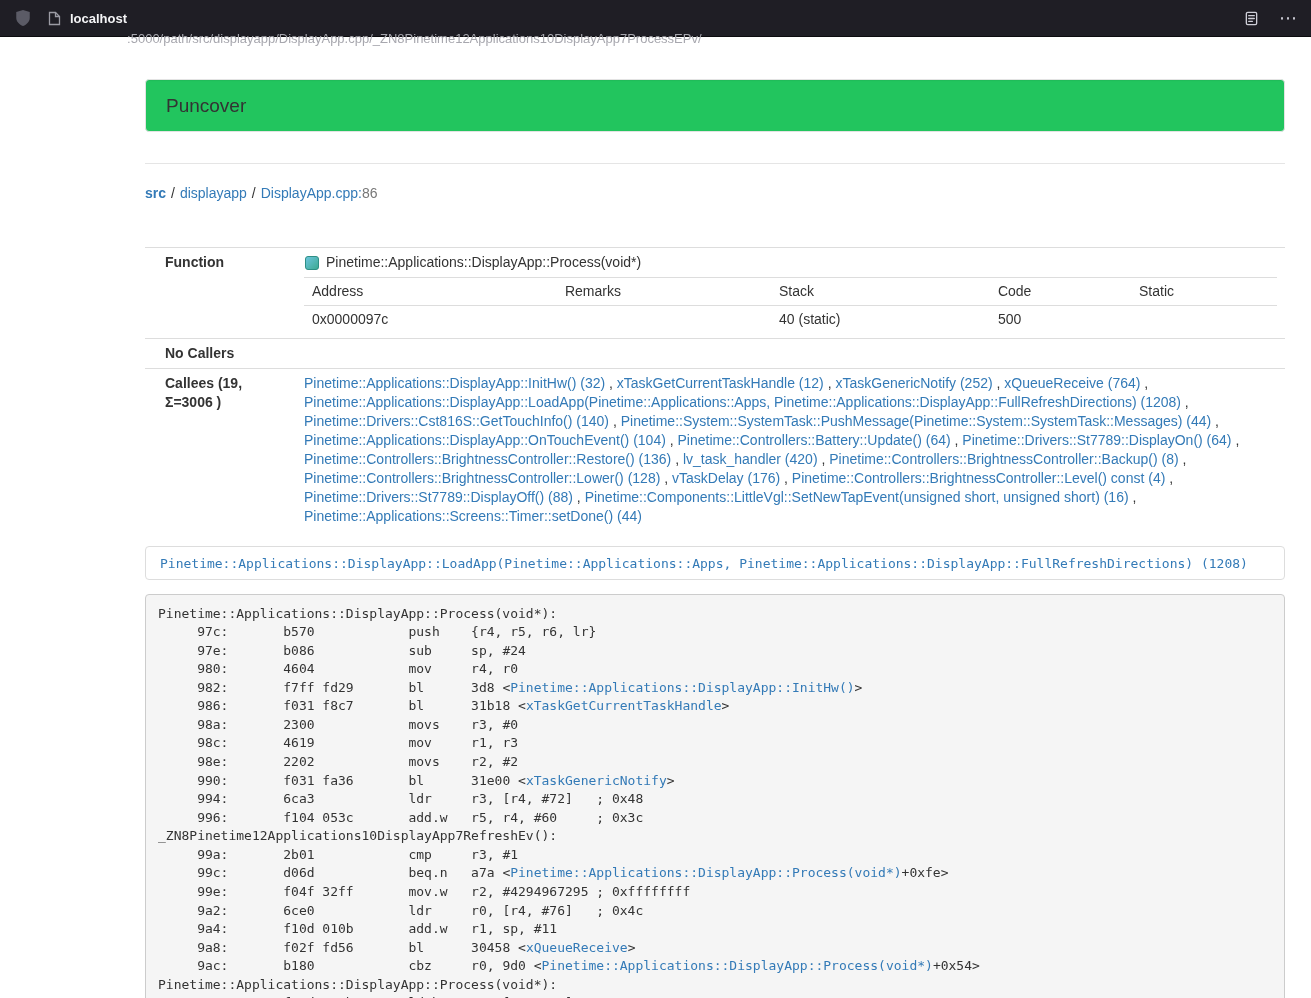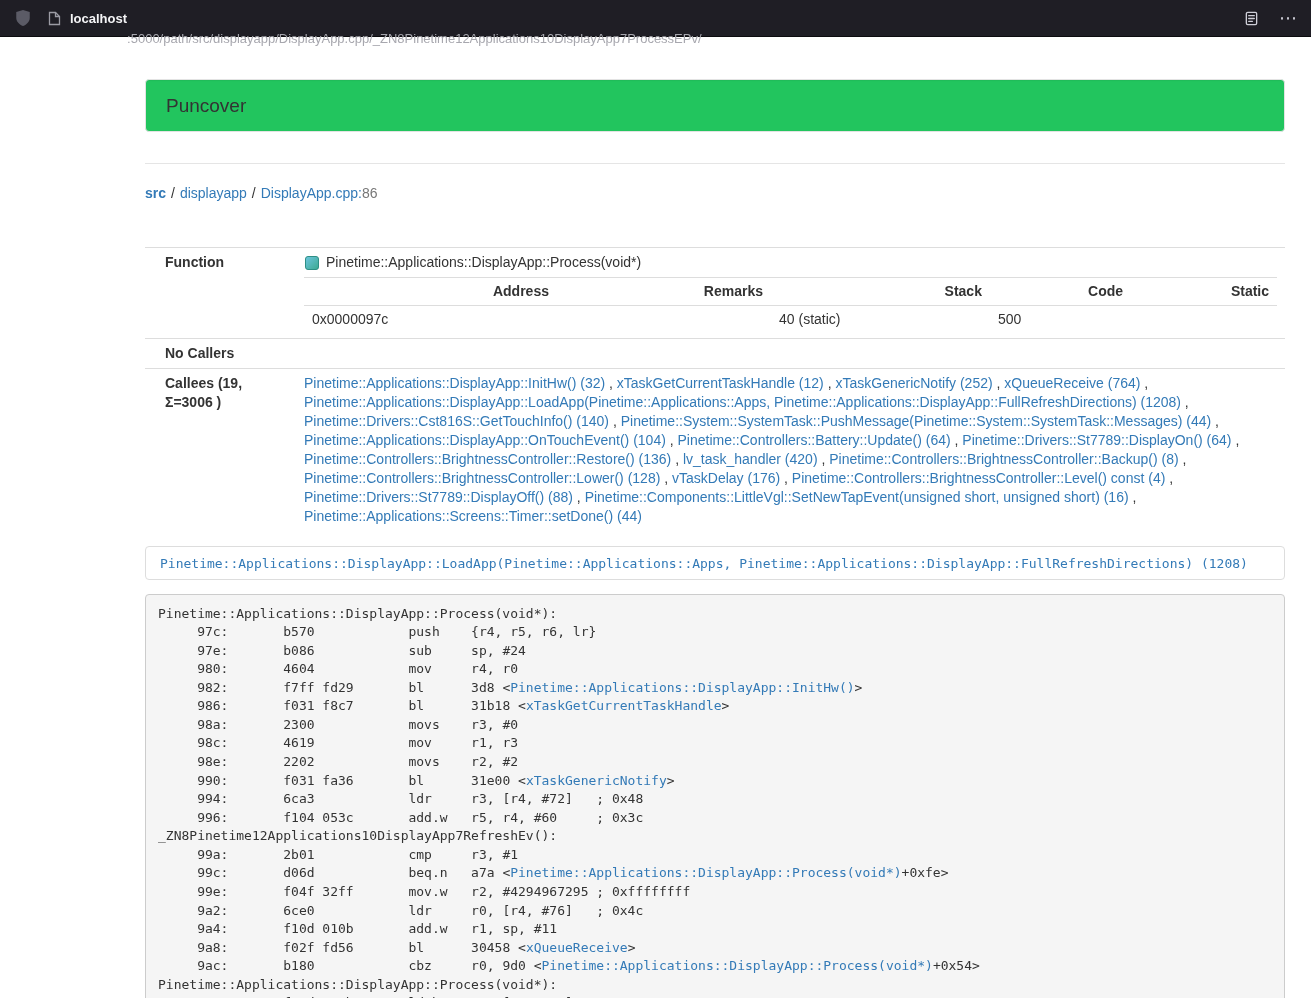--- a/index.html
+++ b/index.html
@@ -53,21 +53,21 @@
   th.rowhead { width: 145px; padding: 5px 8px 5px 20px; font-weight: 700; color: #333; }
   td.rowbody { padding: 5px 8px 5px 14px; }
 
   .func-line { display: flex; align-items: center; }
   .func-icon { display: inline-flex; margin-right: 6px; }
 
   table.inner { width: 100%; border-collapse: collapse; margin-top: 5px; }
   table.inner th, table.inner td {
     border-top: 1px solid #ddd; text-align: left; padding: 4px 8px; line-height: 19px;
   }
-  table.inner th { font-weight: 700; text-align: right; }
+  table.inner th { font-weight: 400; }
   .c-addr { width: 26%; } .c-rem { width: 22%; } .c-stk { width: 22.5%; }
   .c-code { width: 14.5%; } .c-stat { width: 15%; }
 
   td.callees { line-height: 20px; }
   td.callees a { color: #337ab7; text-decoration: none; }
 
   
   .highlight-box { border: 1px solid #ddd; border-radius: 4px; padding: 8px 14px; margin-bottom: 14px; }
   .highlight-box a {
     font-family: "DejaVu Sans Mono", monospace; font-size: 13px;

